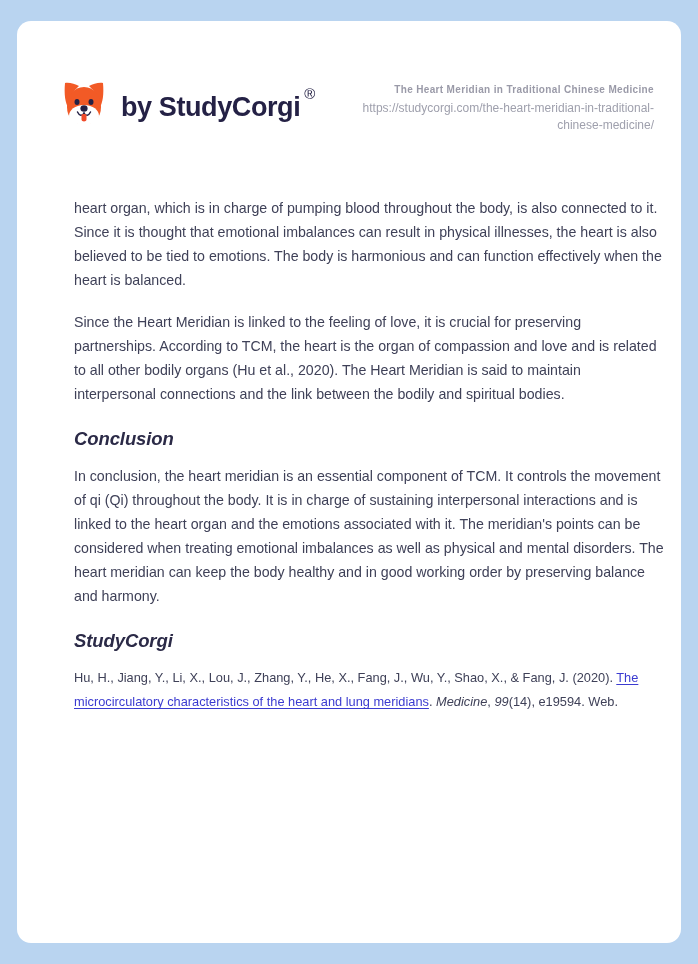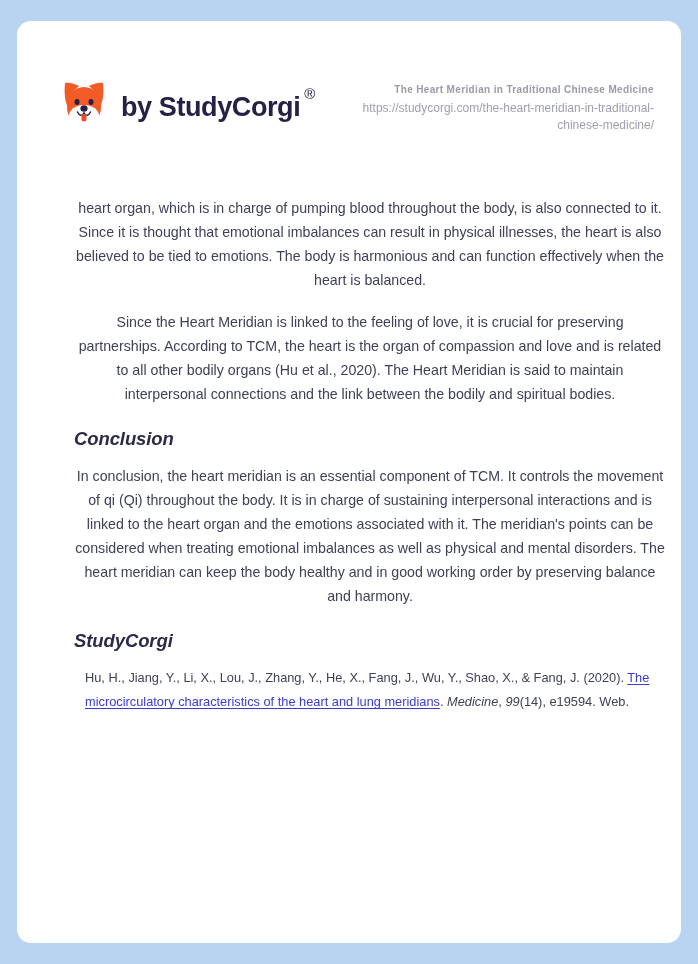--- a/index.html
+++ b/index.html
@@ -95,36 +95,36 @@
     position: absolute;
     left: 57px;
     top: 175px;
     width: 592px;
   }
   .doc-body p.para {
     color: #3f4158;
     font-size: 14.2px;
     line-height: 24px;
     margin: 0 0 18px 0;
-    text-align: center;
+    text-align: left;
   }
   h2.section-heading {
     color: #2b2a47;
     font-size: 18.5px;
     font-weight: bold;
     letter-spacing: -0.1px;
     margin: 22px 0 14px 0;
     line-height: 1.2;
     font-style: italic;
   }
   .reference-block {
     color: #3f4158;
     font-size: 12.8px;
     line-height: 24px;
-    margin: 11px;
+    margin: 0;
   }
   .reference-block a.ref-link {
     color: #3b3bd0;
     text-decoration: underline;
     text-underline-offset: 2px;
   }
   .ital { font-style: italic; }
 </style>
 </head>
 <body>

